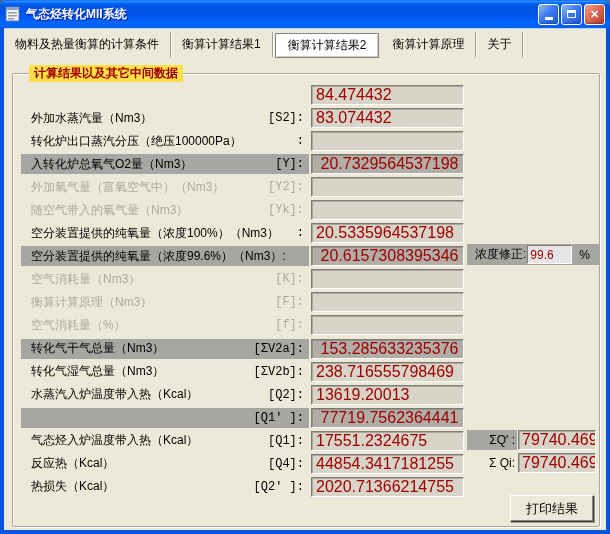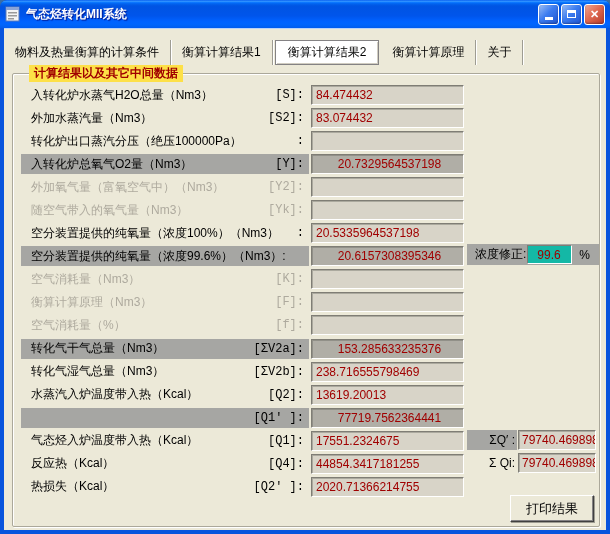--- a/index.html
+++ b/index.html
@@ -41,22 +41,22 @@
   .glyph-min{width:8px;height:3px;background:#fff;margin-top:9px;}
   .glyph-max{width:9px;height:8px;border:1px solid #fff;border-top:3px solid #fff;}
   .glyph-close{color:#fff;font-size:11px;font-weight:bold;line-height:1;}
   
   .client{
     position:absolute;left:4px;top:28px;width:602px;height:502px;
     background:#ece9d8;border-top:1px solid #bcd4f6;
   }
   
   .tabstrip{
-    position:absolute;left:0;top:10px;right:0;height:26px;
-    display:flex;align-items:center;
+    position:absolute;left:0;top:3px;right:0;height:26px;
+    display:flex;align-items:flex-start;
   }
   .tab{
     padding:0 11px;font-size:12px;color:#000;line-height:25px;white-space:nowrap;
     border-right:1px solid #9e9c92;box-shadow:1px 0 0 #fff;
     cursor:default;
   }
   .tab.active{
     background:#fff;
     border:1px solid #848284;
     box-shadow:inset 1px 1px 0 #fff, inset -1px -1px 0 #d0ccc0;
@@ -85,35 +85,35 @@
     position:absolute;right:5px;font-size:12px;color:#000;
     font-family:"Liberation Mono",monospace;white-space:pre;
   }
   .field{
     position:absolute;left:298px;top:1px;width:153px;height:20px;
     background:#d8d4c8;
     border:1px solid;border-color:#7f7d75 #ffffff #ffffff #7f7d75;
     box-shadow:inset 1px 1px 0 rgba(90,88,80,.35);
     display:flex;align-items:center;
   }
-  .ftext{color:#a00000;font-size:12px;padding-left:4px;white-space:nowrap;overflow:hidden;}
+  .ftext{color:#a00000;font-size:16px;padding-left:4px;white-space:nowrap;overflow:hidden;}
   .row.highlight .labelwrap{background:#a6a6a3;}
   .row.highlight .field{background:#b0aea6;justify-content:center;}
   .row.disabled .rlabel,.row.disabled .rbracket{color:#aeaa9e;}
   
   .conc{
     position:absolute;left:454px;top:170px;width:132px;height:21px;
     background:#a6a6a3;display:flex;align-items:center;
   }
   .conc-label{font-size:12px;color:#000;margin-left:8px;white-space:nowrap;}
   .conc-input{
     width:45px;height:19px;margin-left:1px;
-    background:#14b8a6;color:#a00000;font-size:12px;font-family:"Liberation Sans",sans-serif;
+    background:#e5e5e5;color:#a00000;font-size:12px;font-family:"Liberation Sans",sans-serif;
     border:1px solid;border-color:#7f7d75 #ffffff #ffffff #7f7d75;
-    padding:0 0 0 9px;outline:none;
+    padding:0 0 0 2px;outline:none;
   }
   .pct-label{font-size:12px;color:#000;margin-left:7px;}
   .sumlabel{
     position:absolute;left:454px;width:50px;height:20px;
     font-size:12px;color:#000;text-align:right;line-height:20px;
     padding-right:2px;white-space:nowrap;
   }
   .sumlabel.hl{background:#a6a6a3;}
   .sidefield{
     position:absolute;left:505px;width:78px;height:20px;
@@ -167,24 +167,20 @@
         <div class="tab active">衡算计算结果2</div>
         <div class="tab">衡算计算原理</div>
         <div class="tab">关于</div>
       </div>
 
     <div class="groupbox">
       <span class="legend">计算结果以及其它中间数据</span>
 
       <div id="rows">
           <div class="row normal">
-            <div class="labelwrap">
-              <span class="rlabel">入转化炉水蒸气H2O总量（Nm3）</span>
-              <span class="rbracket">[S]:</span>
-            </div>
             <div class="field">
               <span class="ftext">84.474432</span>
             </div>
           </div>
           <div class="row normal">
             <div class="labelwrap">
               <span class="rlabel">外加水蒸汽量（Nm3）</span>
               <span class="rbracket">[S2]:</span>
             </div>
             <div class="field">

